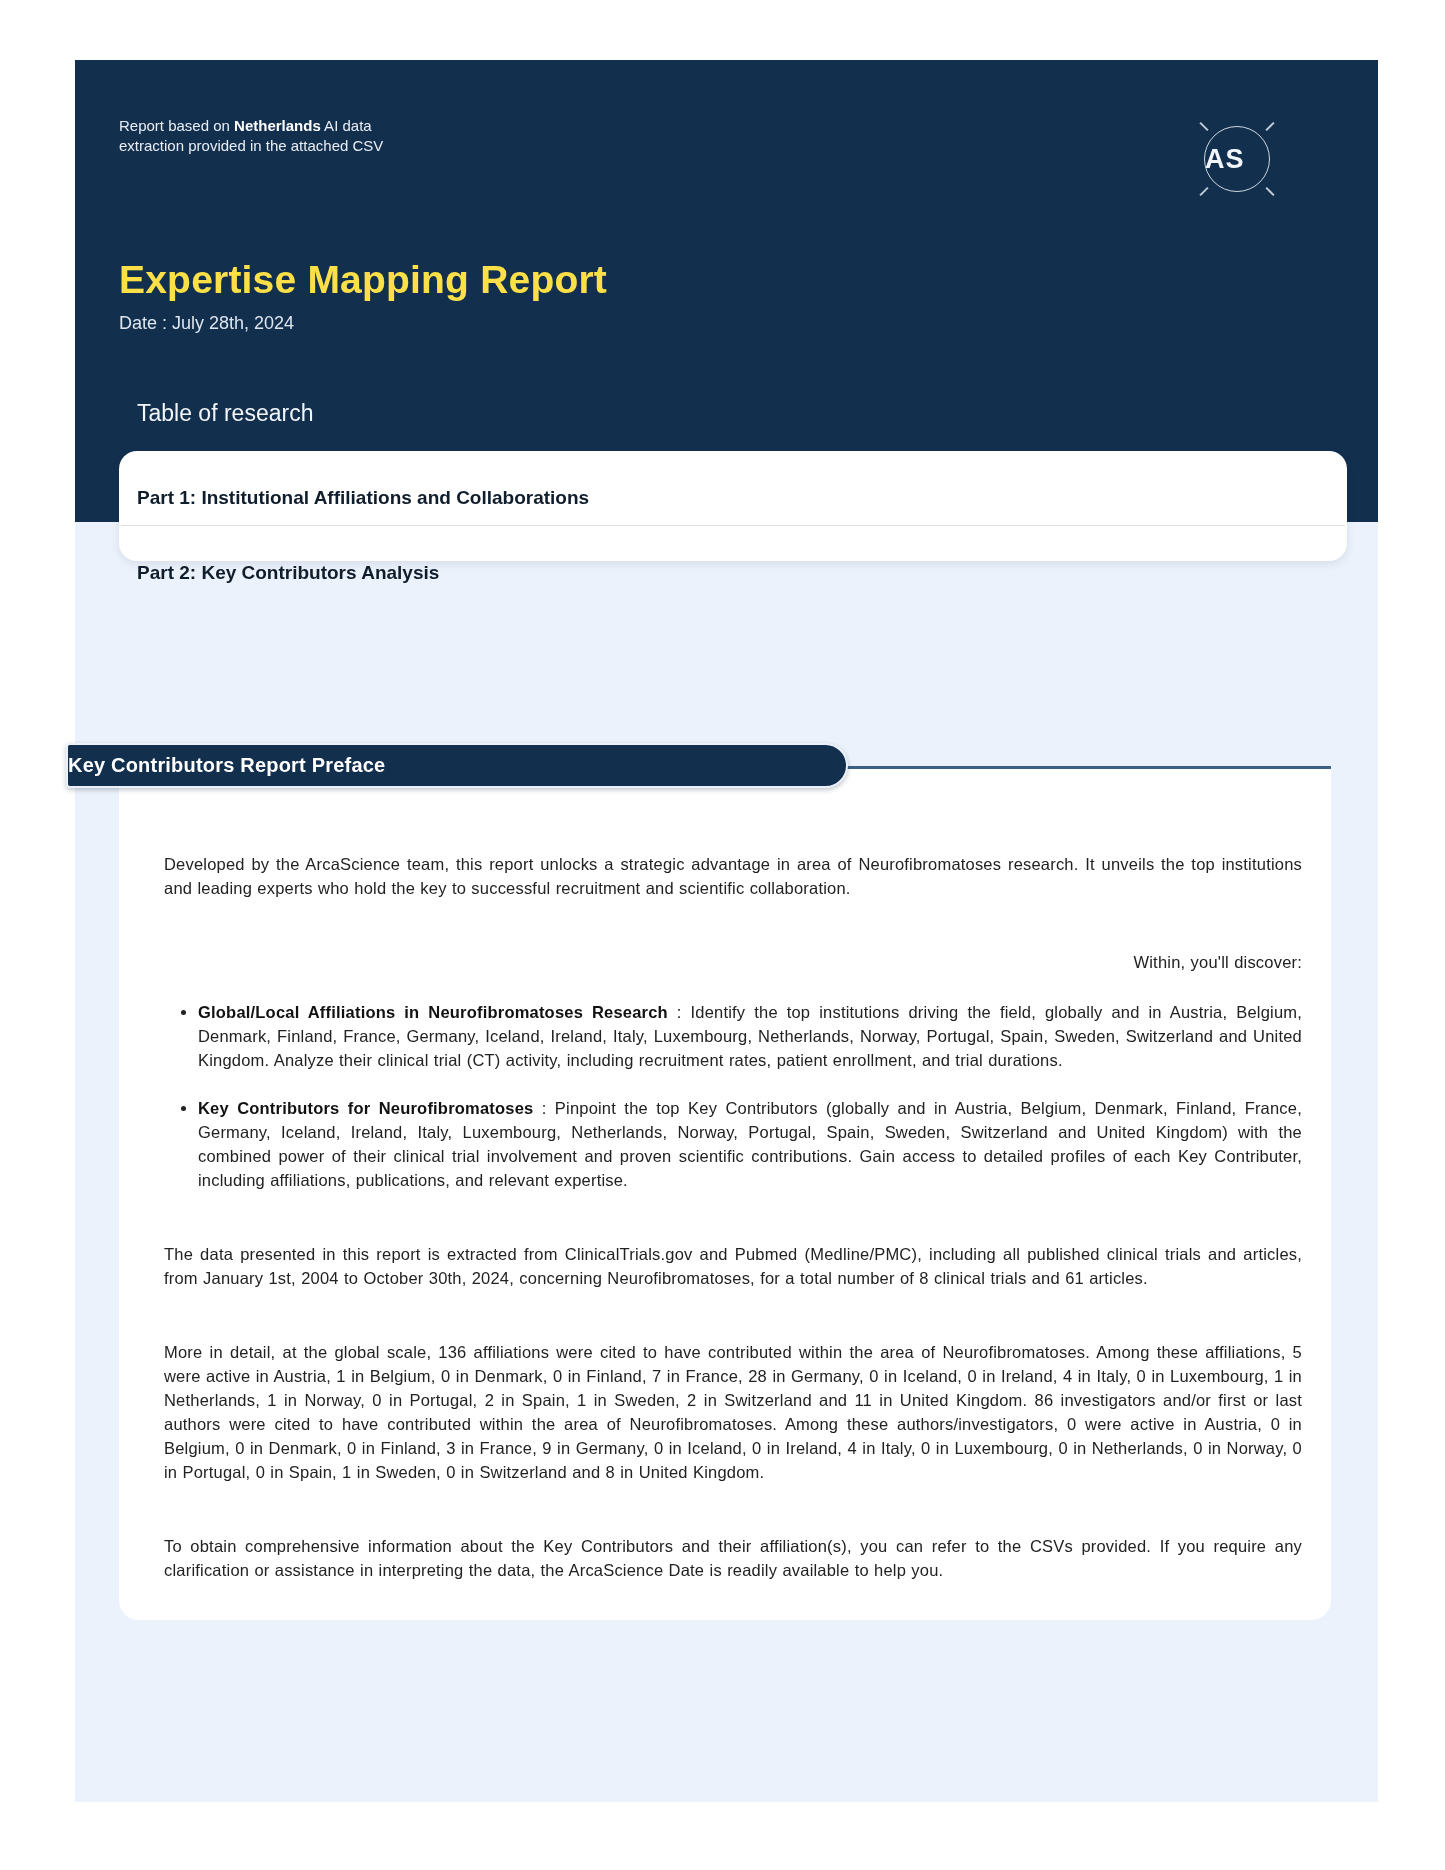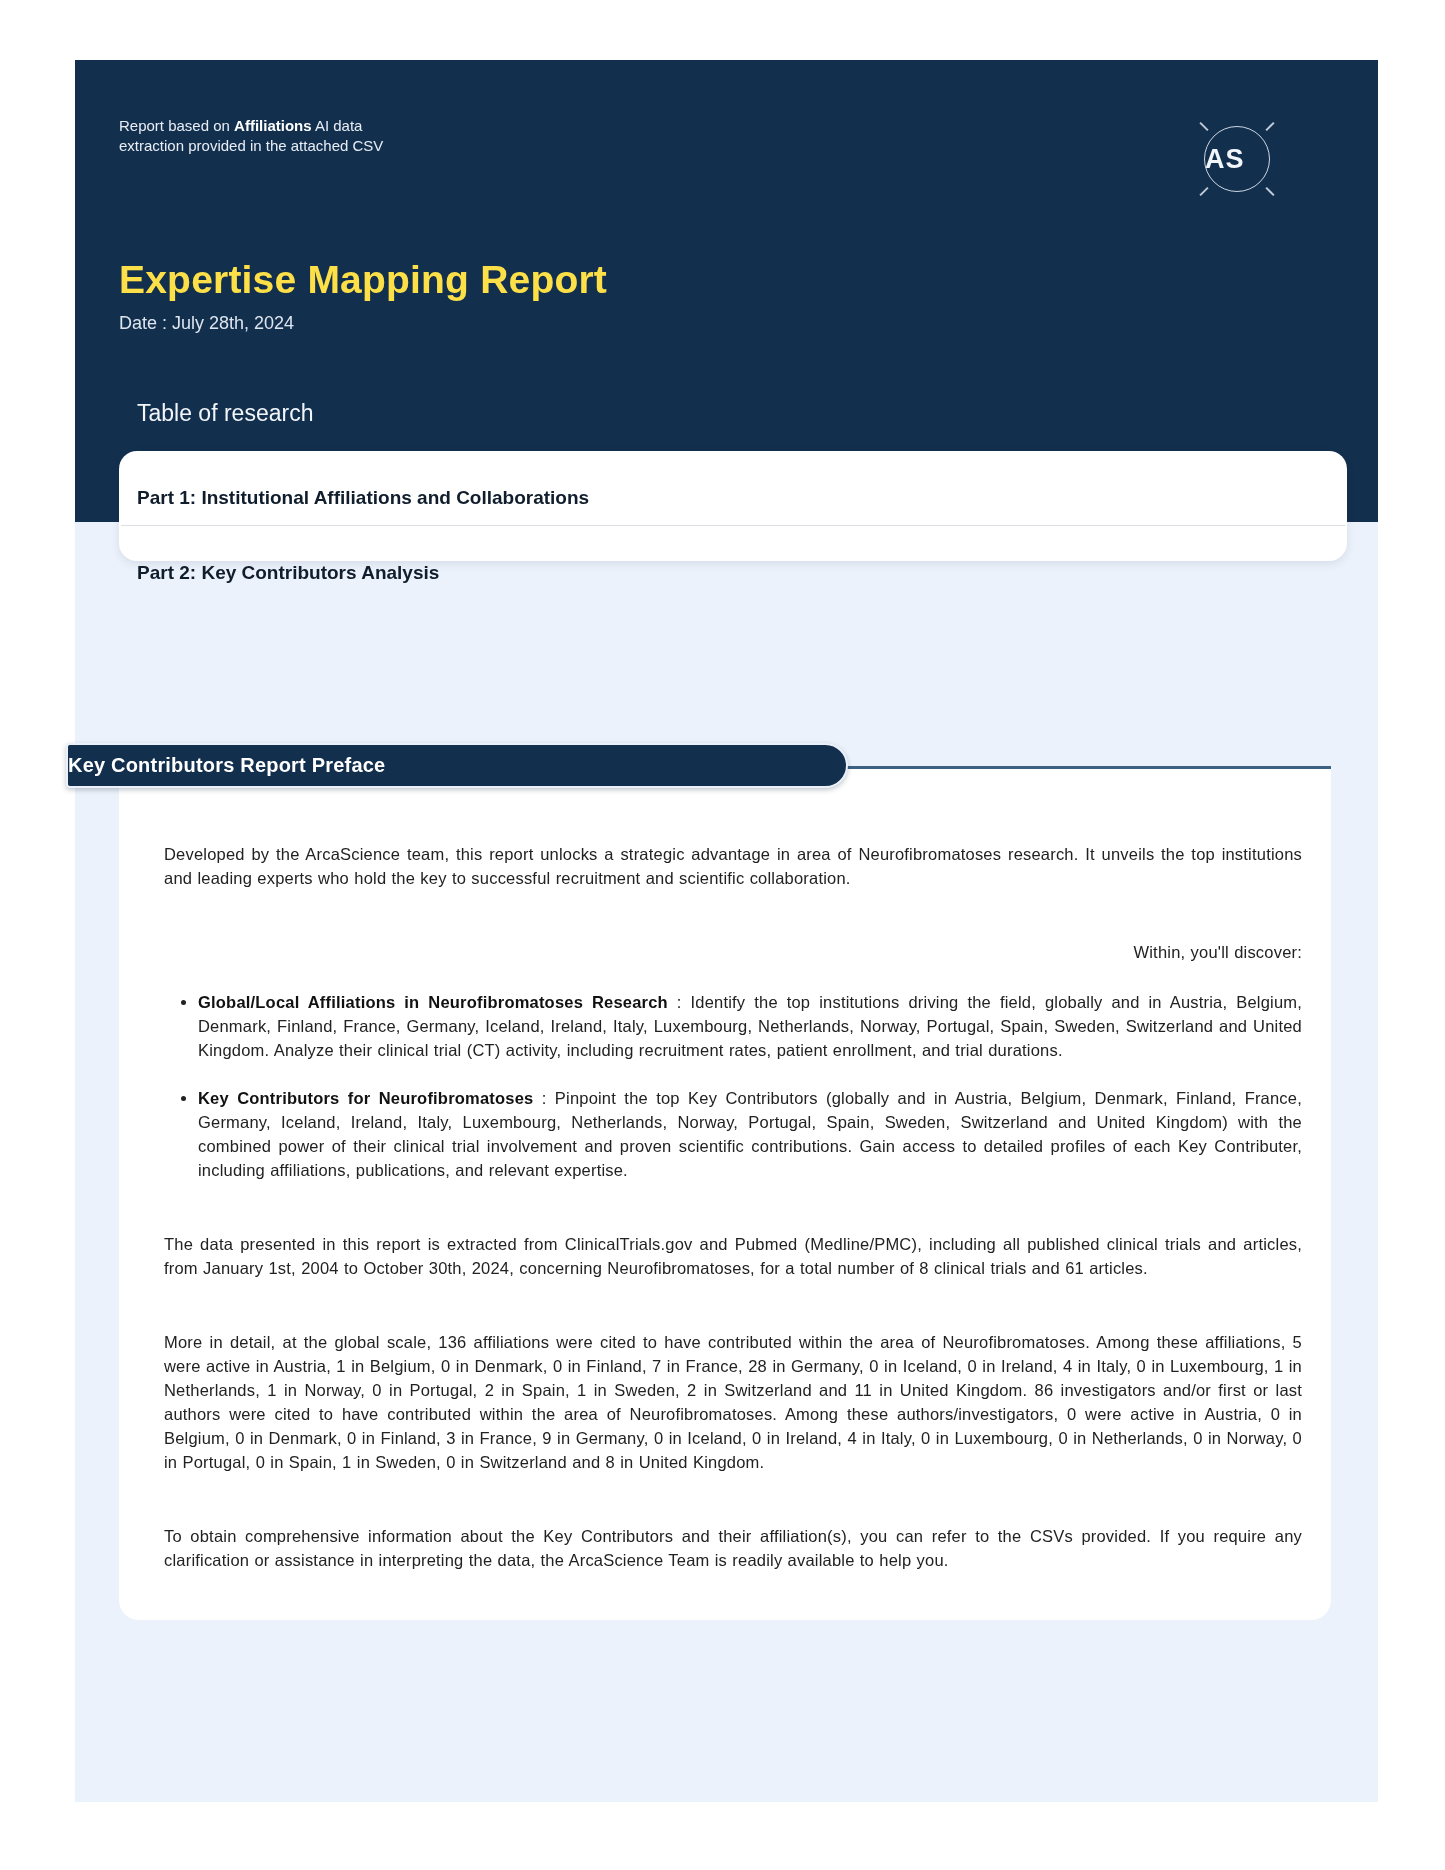--- a/index.html
+++ b/index.html
@@ -76,39 +76,39 @@
     box-shadow:0 2px 5px rgba(10,30,55,0.25);
   }
   .preface-banner .banner-label{
     color:#ffffff;font-size:20px;font-weight:700;letter-spacing:0.2px;
   }
   .preface-body{
     padding:69px 29px 0 45px;
     color:#222222;font-size:16.5px;line-height:24px;
     letter-spacing:0.2px;word-spacing:0.5px;text-align:justify;
   }
-  .preface-body p{margin:4px 0 26px 0;}
+  .preface-body p{margin:14px 0 26px 0;}
   .p-3line{min-height:72px;}
   .p-1line{min-height:24px;text-align:right;}
   .p-7line{min-height:168px;}
   .discover-list{
     margin:0 0 26px 0;padding:0 0 0 34px;list-style:disc outside;
   }
   .discover-list li{margin:0;padding:0;}
   .li-4line{min-height:96px;}
   .li-5line{min-height:120px;}
   .discover-list strong{font-weight:700;color:#111111;}
 </style>
 </head>
 <body>
 
 <div class="page">
 
   <div class="navy-hero">
-    <div class="hero-note"><span>Report based on </span><b>Affiliations</b><span> AI data extraction provided in the attached CSV</span></div>
+    <div class="hero-note"><span>Report based on </span><b>Netherlands</b><span> AI data extraction provided in the attached CSV</span></div>
 
     <div class="as-logo">
       <span class="as-tick tick-ne"></span>
       <span class="as-tick tick-nw"></span>
       <span class="as-tick tick-se"></span>
       <span class="as-tick tick-sw"></span>
       <span class="logo-text">AS</span>
     </div>
 
     <div class="hero-title">Expertise Mapping Report</div>
@@ -131,21 +131,21 @@
   <div class="preface-card">
     <div class="preface-body">
       <p class="p-3line">Developed by the ArcaScience team, this report unlocks a strategic advantage in area of Neurofibromatoses research. It unveils the top institutions and leading experts who hold the key to successful recruitment and scientific collaboration.</p>
       <p class="p-1line">Within, you'll discover:</p>
       <ul class="discover-list">
         <li class="li-4line"><strong>Global/Local Affiliations in Neurofibromatoses Research</strong><span> : Identify the top institutions driving the field, globally and in Austria, Belgium, Denmark, Finland, France, Germany, Iceland, Ireland, Italy, Luxembourg, Netherlands, Norway, Portugal, Spain, Sweden, Switzerland and United Kingdom. Analyze their clinical trial (CT) activity, including recruitment rates, patient enrollment, and trial durations.</span></li>
         <li class="li-5line"><strong>Key Contributors for Neurofibromatoses</strong><span> : Pinpoint the top Key Contributors (globally and in Austria, Belgium, Denmark, Finland, France, Germany, Iceland, Ireland, Italy, Luxembourg, Netherlands, Norway, Portugal, Spain, Sweden, Switzerland and United Kingdom) with the combined power of their clinical trial involvement and proven scientific contributions. Gain access to detailed profiles of each Key Contributer, including affiliations, publications, and relevant expertise.</span></li>
       </ul>
       <p class="p-3line">The data presented in this report is extracted from ClinicalTrials.gov and Pubmed (Medline/PMC), including all published clinical trials and articles, from January 1st, 2004 to October 30th, 2024, concerning Neurofibromatoses, for a total number of 8 clinical trials and 61 articles.</p>
       <p class="p-7line">More in detail, at the global scale, 136 affiliations were cited to have contributed within the area of Neurofibromatoses. Among these affiliations, 5 were active in Austria, 1 in Belgium, 0 in Denmark, 0 in Finland, 7 in France, 28 in Germany, 0 in Iceland, 0 in Ireland, 4 in Italy, 0 in Luxembourg, 1 in Netherlands, 1 in Norway, 0 in Portugal, 2 in Spain, 1 in Sweden, 2 in Switzerland and 11 in United Kingdom. 86 investigators and/or first or last authors were cited to have contributed within the area of Neurofibromatoses. Among these authors/investigators, 0 were active in Austria, 0 in Belgium, 0 in Denmark, 0 in Finland, 3 in France, 9 in Germany, 0 in Iceland, 0 in Ireland, 4 in Italy, 0 in Luxembourg, 0 in Netherlands, 0 in Norway, 0 in Portugal, 0 in Spain, 1 in Sweden, 0 in Switzerland and 8 in United Kingdom.</p>
-      <p class="p-3line">To obtain comprehensive information about the Key Contributors and their affiliation(s), you can refer to the CSVs provided. If you require any clarification or assistance in interpreting the data, the ArcaScience Team is readily available to help you.</p>
+      <p class="p-3line">To obtain comprehensive information about the Key Contributors and their affiliation(s), you can refer to the CSVs provided. If you require any clarification or assistance in interpreting the data, the ArcaScience Date is readily available to help you.</p>
     </div>
   </div>
 
   <div class="preface-banner">
     <span class="banner-label">Key Contributors Report Preface</span>
   </div>
 
 </div>
 
 </body></html>

